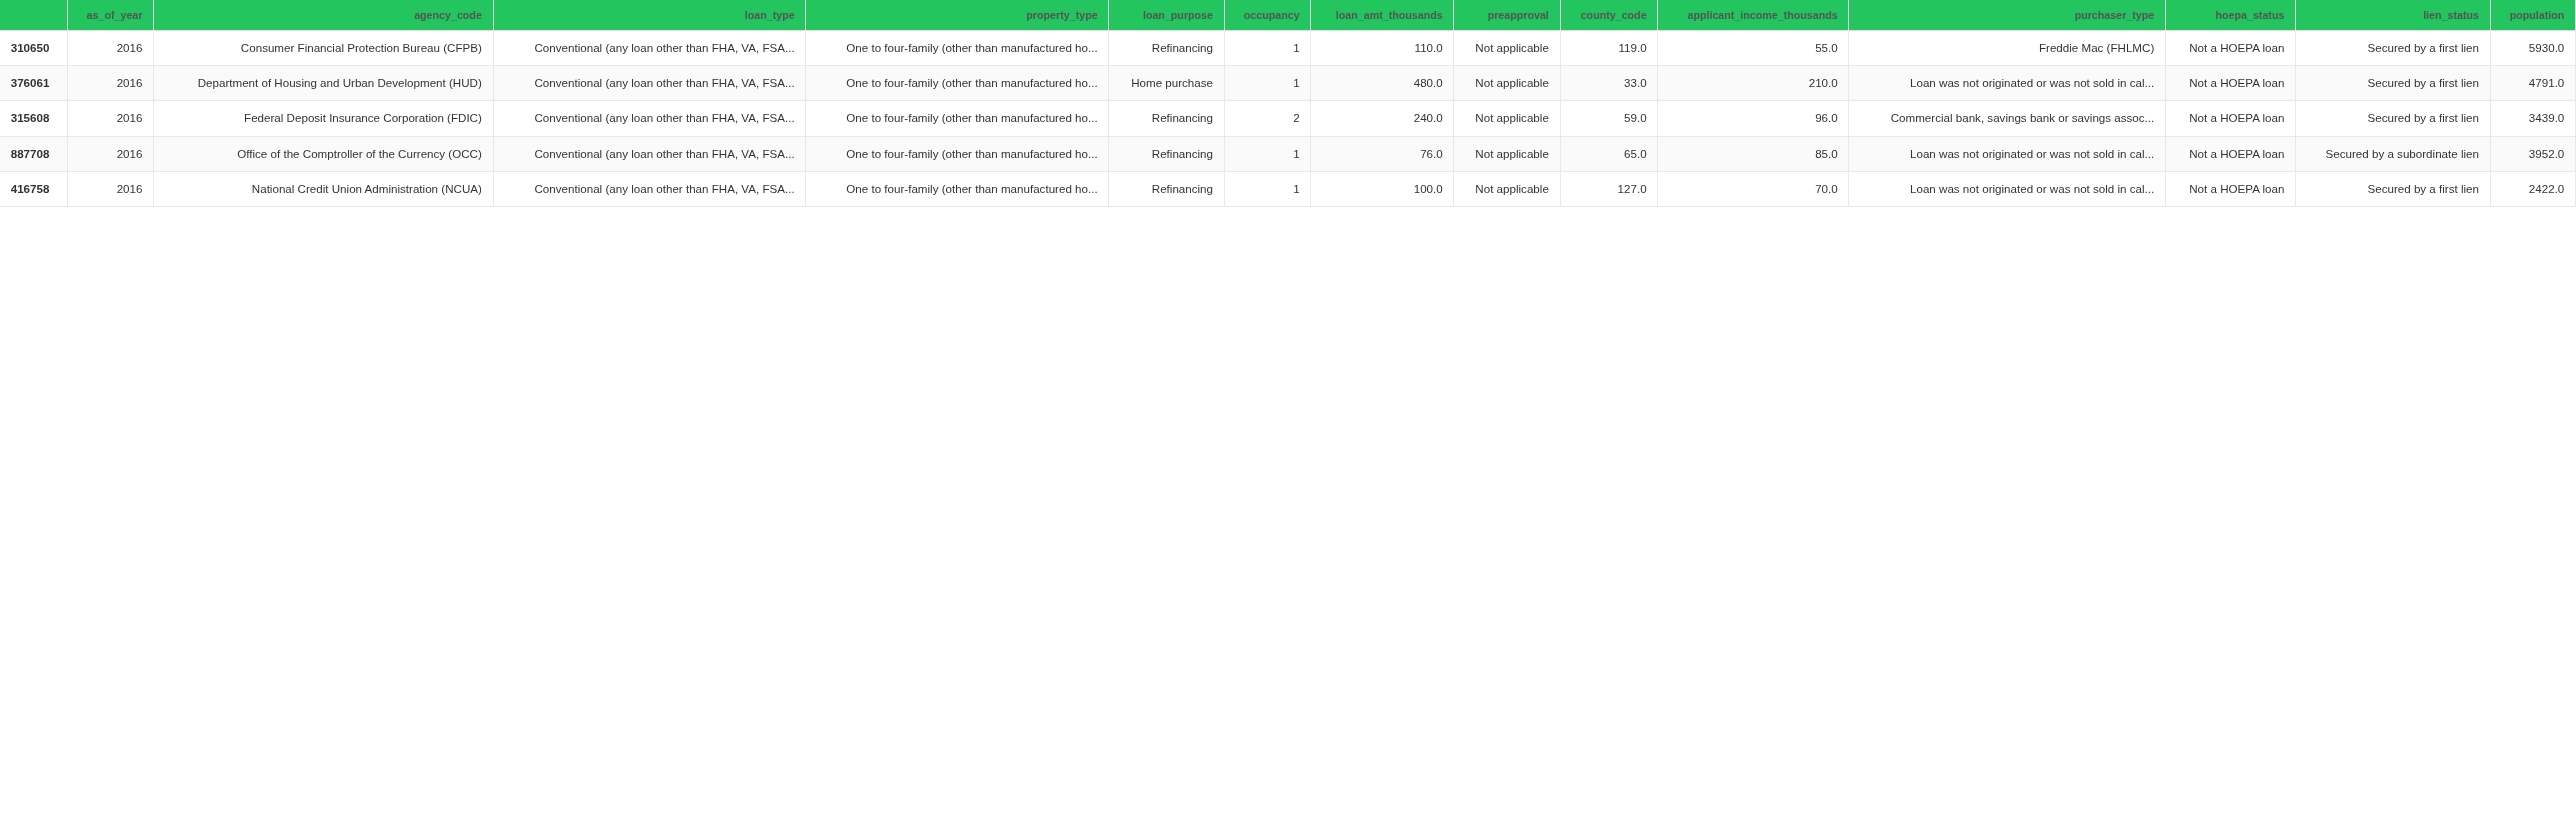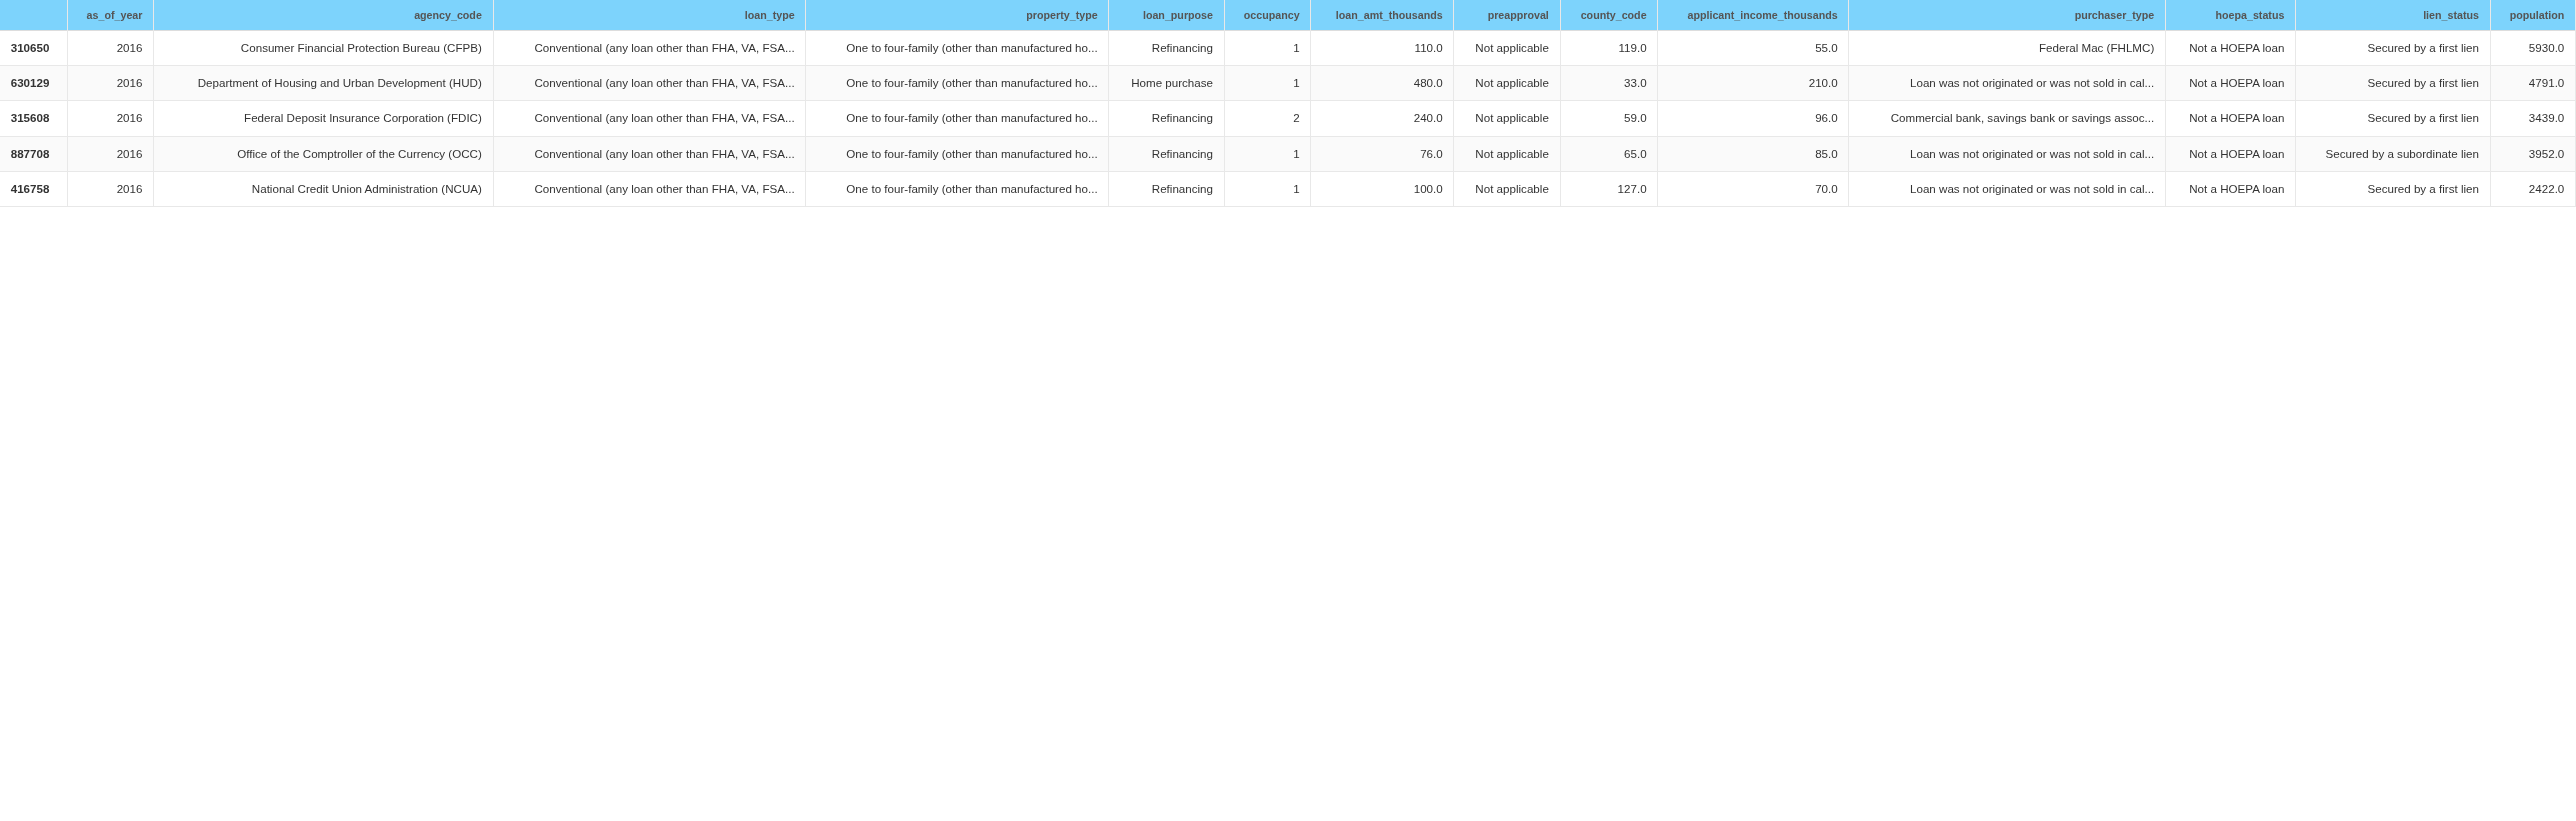--- a/index.html
+++ b/index.html
@@ -16,21 +16,21 @@
     .table-container {
       width: 100%;
       overflow-x: auto;
     }
     table {
       width: 100%;
       border-collapse: collapse;
       table-layout: auto;
     }
     thead tr {
-      background: #7dd3fc;
+      background: #22c55e;
       border-bottom: 0.9px solid #ddd;
       margin-top: 32px;
     }
     thead th {
       padding: 9px 10.7px;
       text-align: right;
       font-weight: 600;
       font-size: 10.7px;
       color: #555;
       white-space: nowrap;
@@ -92,27 +92,27 @@
           <td class="cell-multiline">2016</td>
           <td class="cell-multiline">Consumer Financial Protection Bureau (CFPB)</td>
           <td class="cell-multiline">Conventional (any loan other than FHA, VA, FSA...</td>
           <td class="cell-multiline">One to four-family (other than manufactured ho...</td>
           <td class="cell-multiline">Refinancing</td>
           <td class="cell-multiline">1</td>
           <td class="cell-multiline">110.0</td>
           <td class="cell-multiline">Not applicable</td>
           <td class="cell-multiline">119.0</td>
           <td class="cell-multiline">55.0</td>
-          <td class="cell-multiline">Federal Mac (FHLMC)</td>
+          <td class="cell-multiline">Freddie Mac (FHLMC)</td>
           <td class="cell-multiline">Not a HOEPA loan</td>
           <td class="cell-multiline">Secured by a first lien</td>
           <td class="cell-multiline">5930.0</td>
         </tr>
         <tr>
-          <td class="cell-multiline">630129</td>
+          <td class="cell-multiline">376061</td>
           <td class="cell-multiline">2016</td>
           <td class="cell-multiline">Department of Housing and Urban Development (HUD)</td>
           <td class="cell-multiline">Conventional (any loan other than FHA, VA, FSA...</td>
           <td class="cell-multiline">One to four-family (other than manufactured ho...</td>
           <td class="cell-multiline">Home purchase</td>
           <td class="cell-multiline">1</td>
           <td class="cell-multiline">480.0</td>
           <td class="cell-multiline">Not applicable</td>
           <td class="cell-multiline">33.0</td>
           <td class="cell-multiline">210.0</td>

